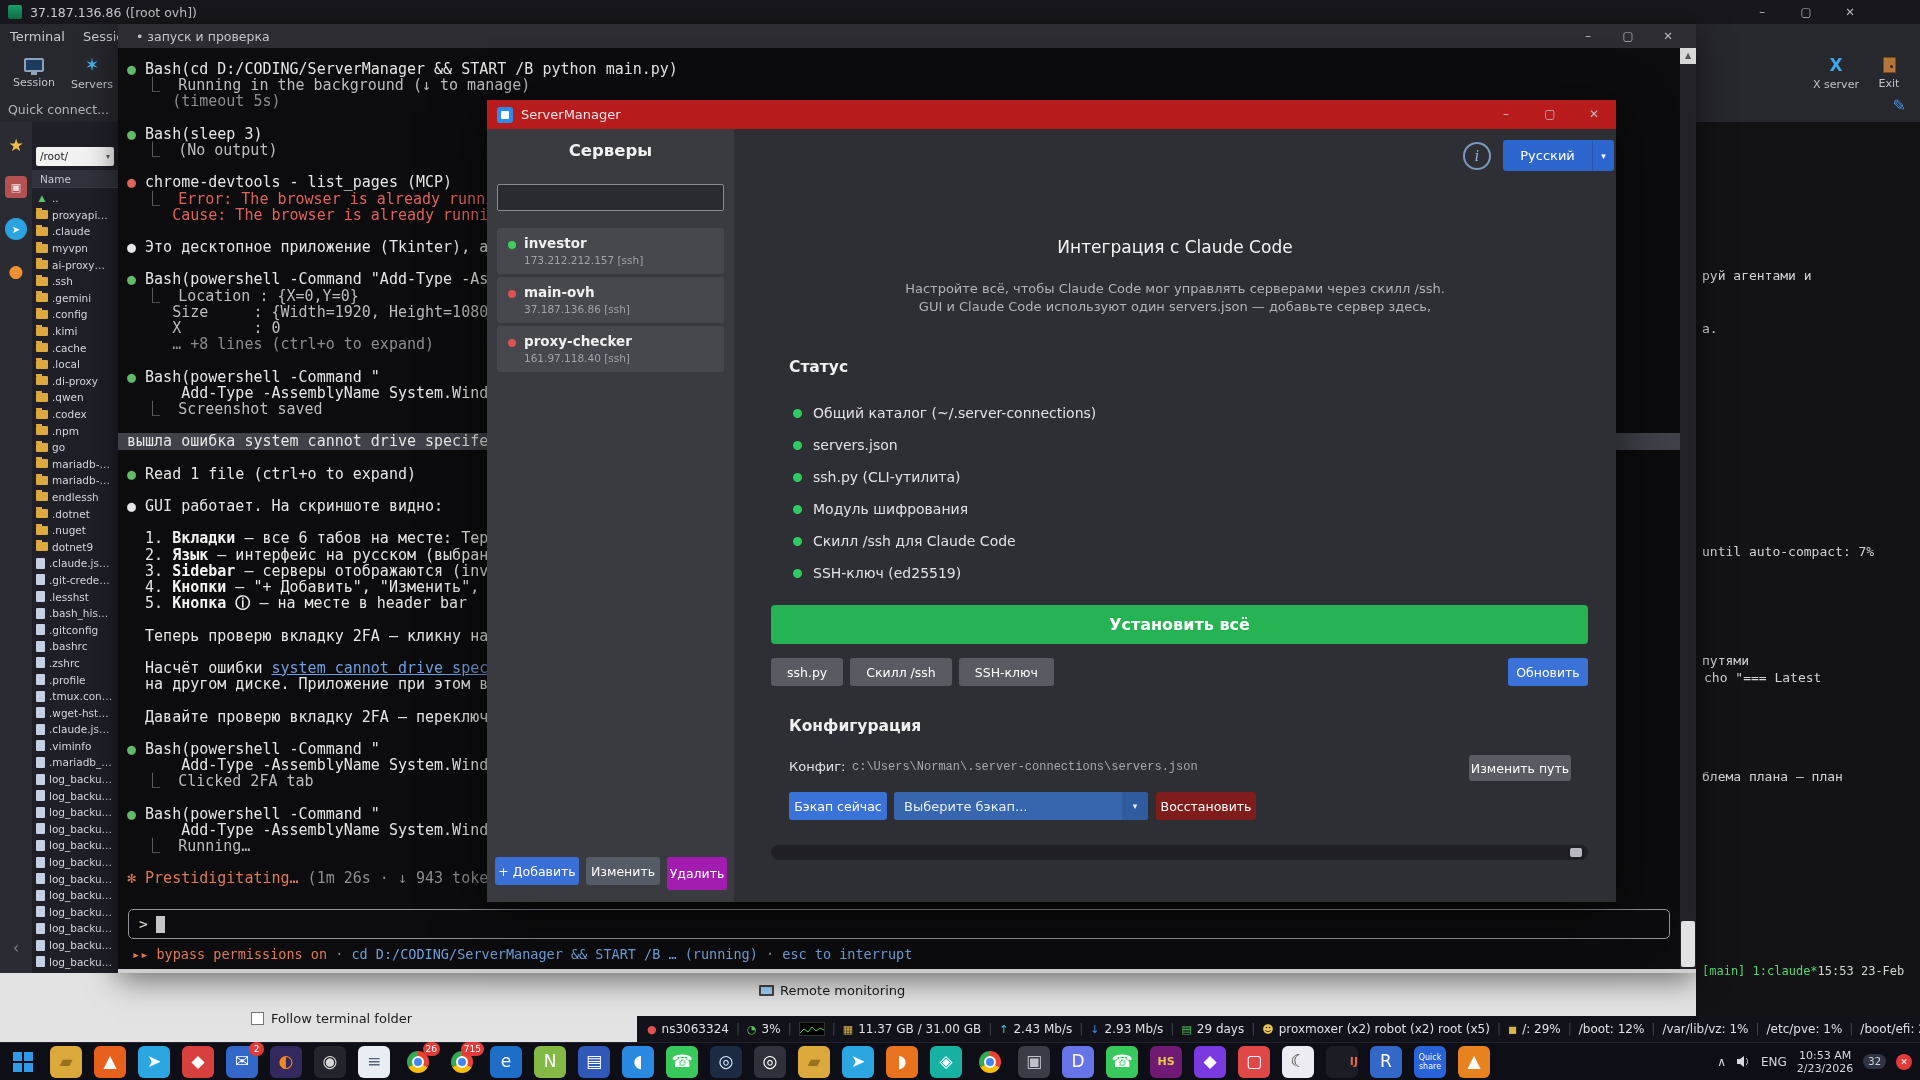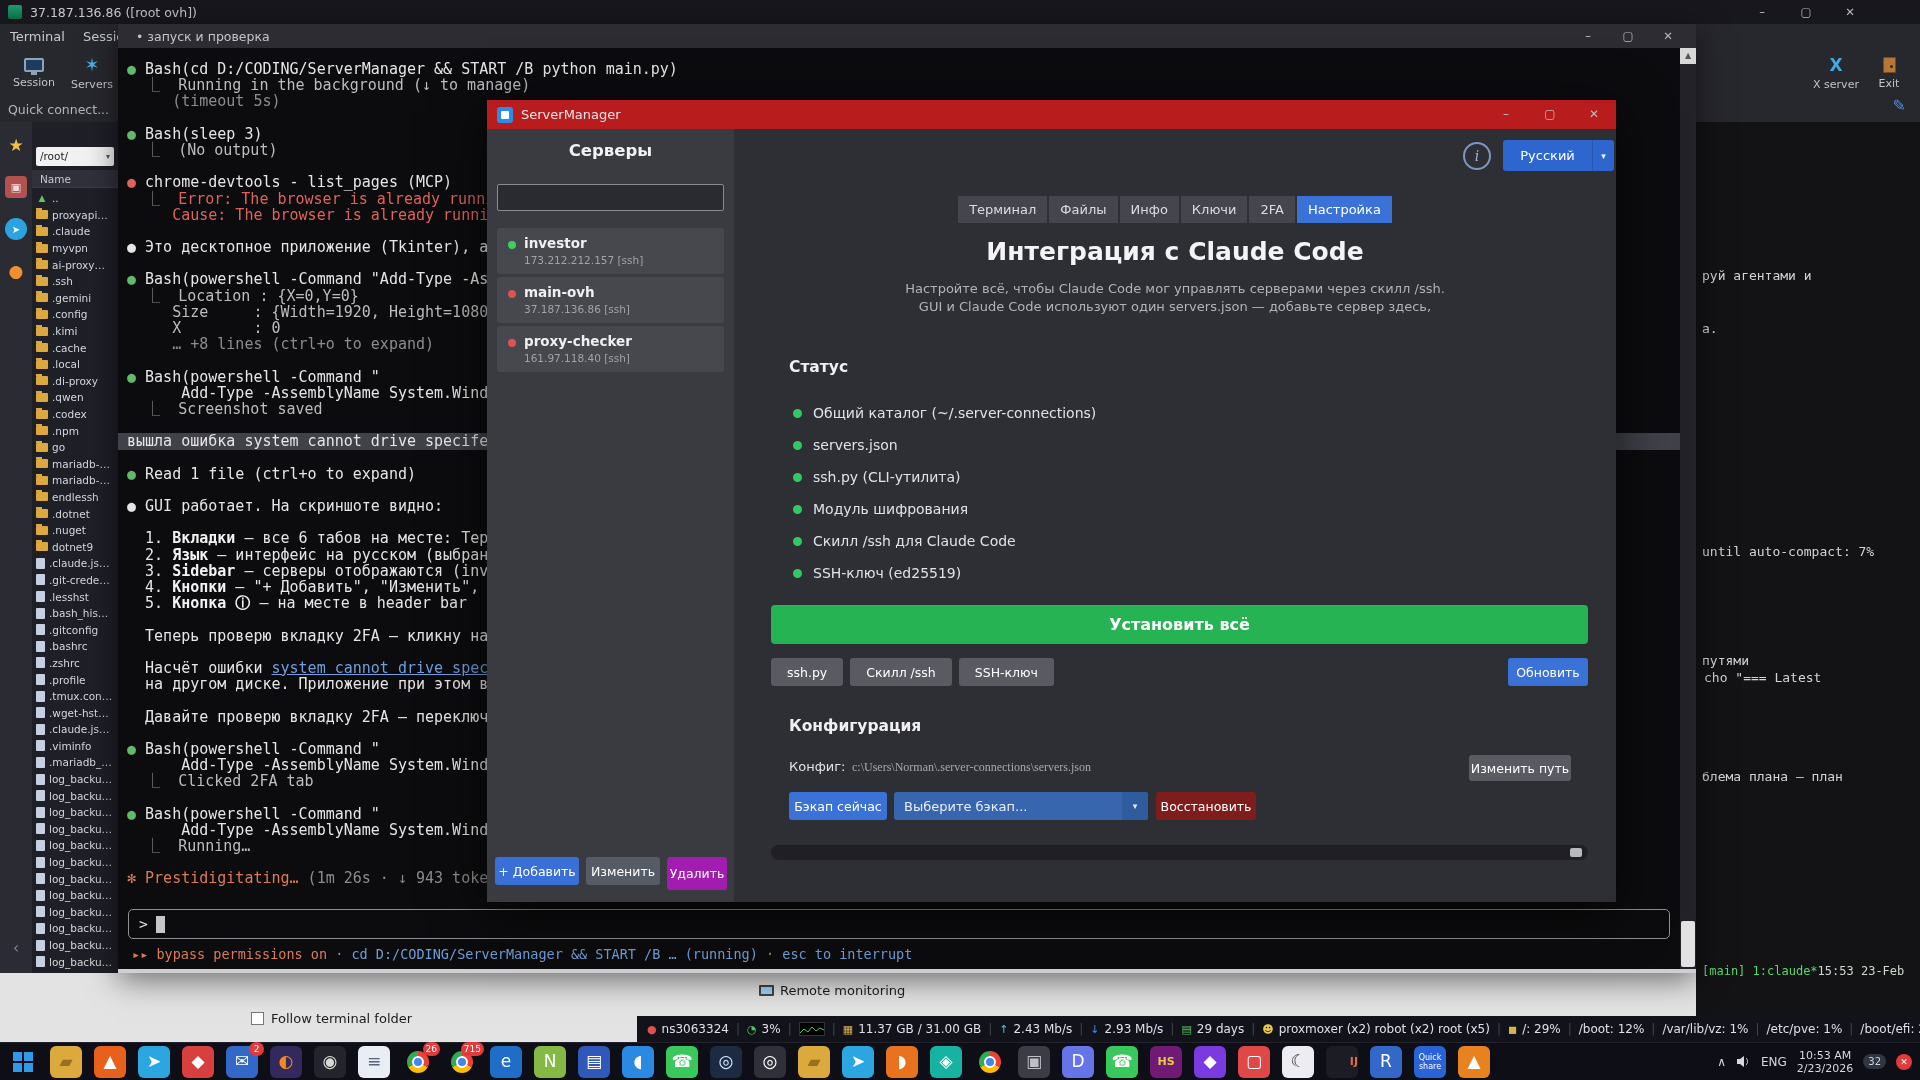--- a/index.html
+++ b/index.html
@@ -92,34 +92,34 @@
 #btn-edit{width:74px;height:28px;background:#555c66}
 #btn-del{width:60px;height:33px;background:#a21caf}
 #sm-right{position:absolute;left:247px;top:29px;right:0;bottom:0}
 #sm-info{position:absolute;right:125px;top:13px;width:28px;height:28px;border:2px solid #7a98c0;border-radius:50%;color:#9ab4da;text-align:center;line-height:24px;font-size:14px;font-style:italic;font-family:"DejaVu Serif",serif}
 #sm-lang{position:absolute;right:2px;top:11px;width:111px;height:31px;background:#2e66d0;border-radius:3px;display:flex;align-items:center;color:#fff;font-size:13px}
 #sm-lang .lab{flex:1;text-align:center}
 #sm-lang .dd{width:22px;height:100%;border-left:1px solid #2757b2;display:flex;align-items:center;justify-content:center;font-size:9px}
 #tab-barC{position:absolute;left:0;top:67px;width:100%;display:flex;justify-content:center;gap:2px}
 .tab{height:27px;line-height:27px;padding:0 11px;background:#45454d;color:#dcdce2;font-size:13px}
 .tab.active{background:#3a72d8;color:#fff}
-#sm-h1{position:absolute;left:0;top:108px;width:100%;text-align:center;font-size:25px;font-weight:bold;color:#f4f4f6}
+#sm-h1{position:absolute;left:0;top:108px;width:100%;text-align:center;font-size:17px;font-weight:normal;color:#f4f4f6}
 #sm-descC{position:absolute;left:0;top:151px;width:100%;text-align:center;font-size:13px;color:#b2b2b8;line-height:17.5px}
 #sm-statush{position:absolute;left:55px;top:229px;font-size:15.5px;font-weight:bold;color:#f0f0f2}
 #status-listC{position:absolute;left:59px;top:268px}
 .sti{display:flex;align-items:center;height:32px}
 .sti-dot{width:9px;height:9px;border-radius:50%;background:#2fca62;margin-right:11px}
 .sti-t{font-size:14px;color:#e2e2e6}
 #btn-install{position:absolute;left:37px;right:28px;top:476px;height:39px;background:#25b353;border-radius:4px;font-size:16px;font-weight:bold}
 #comp-rowC{position:absolute;left:37px;top:529px;display:flex;gap:7px}
 .btn.gray{background:#5a5a63;height:28px;padding:0 16px}
 #btn-refresh{position:absolute;right:28px;top:529px;width:80px;height:28px;background:#3a72d8}
 #sm-configh{position:absolute;left:55px;top:588px;font-size:15.5px;font-weight:bold;color:#f0f0f2}
 #cfg-label{position:absolute;left:55px;top:630px;font-size:13px;color:#e2e2e6}
-#cfg-path{position:absolute;left:118px;top:631px;font-family:Liberation Serif, serif;font-size:12px;color:#a8a8b0}
+#cfg-path{position:absolute;left:118px;top:631px;font-family:Liberation Mono, monospace;font-size:12px;color:#a8a8b0}
 #btn-chpath{position:absolute;right:45px;top:626px;width:102px;height:26px;background:#5a5a63}
 #btn-backup{position:absolute;left:55px;top:663px;width:98px;height:28px;background:#3a72d8}
 #sel-backup{position:absolute;left:160px;top:663px;width:254px;height:28px;background:#3766ae;border-radius:3px;display:flex;align-items:center;color:#e8eef8;font-size:13px}
 #sel-backup .lab{flex:1;padding-left:10px}
 #sel-backup .dd{width:26px;height:100%;background:#2f5c9e;border-radius:0 3px 3px 0;display:flex;align-items:center;justify-content:center;font-size:9px}
 #btn-restore{position:absolute;left:422px;top:663px;width:100px;height:28px;background:#7f1d1d}
 #hscroll{position:absolute;left:37px;right:28px;top:716px;height:15px;background:#1f1f25;border-radius:8px}
 #hscroll .thumb{position:absolute;right:6px;top:3px;width:12px;height:9px;background:#b8b8c0;border-radius:2px}
 
 
@@ -520,28 +520,20 @@
         <div class="btn" id="btn-del">Удалить</div>
       </div>
     </div>
 
     <div id="sm-right">
       <div id="sm-info">i</div>
       <div id="sm-lang">
         <span class="lab">Русский</span>
         <span class="dd">▾</span>
       </div>
-      <div id="tab-barC">
-          <div class="tab">Терминал</div>
-          <div class="tab">Файлы</div>
-          <div class="tab">Инфо</div>
-          <div class="tab">Ключи</div>
-          <div class="tab">2FA</div>
-          <div class="tab active">Настройка</div>
-        </div>
       <div id="sm-h1">Интеграция с Claude Code</div>
       <div id="sm-descC">
           <div class="desc-line">Настройте всё, чтобы Claude Code мог управлять серверами через скилл /ssh.</div>
           <div class="desc-line">GUI и Claude Code используют один servers.json — добавьте сервер здесь,</div>
         </div>
       <div id="sm-statush">Статус</div>
       <div id="status-listC">
           <div class="sti">
             <span class="sti-dot"></span>
             <span class="sti-t">Общий каталог (~/.server-connections)</span>

